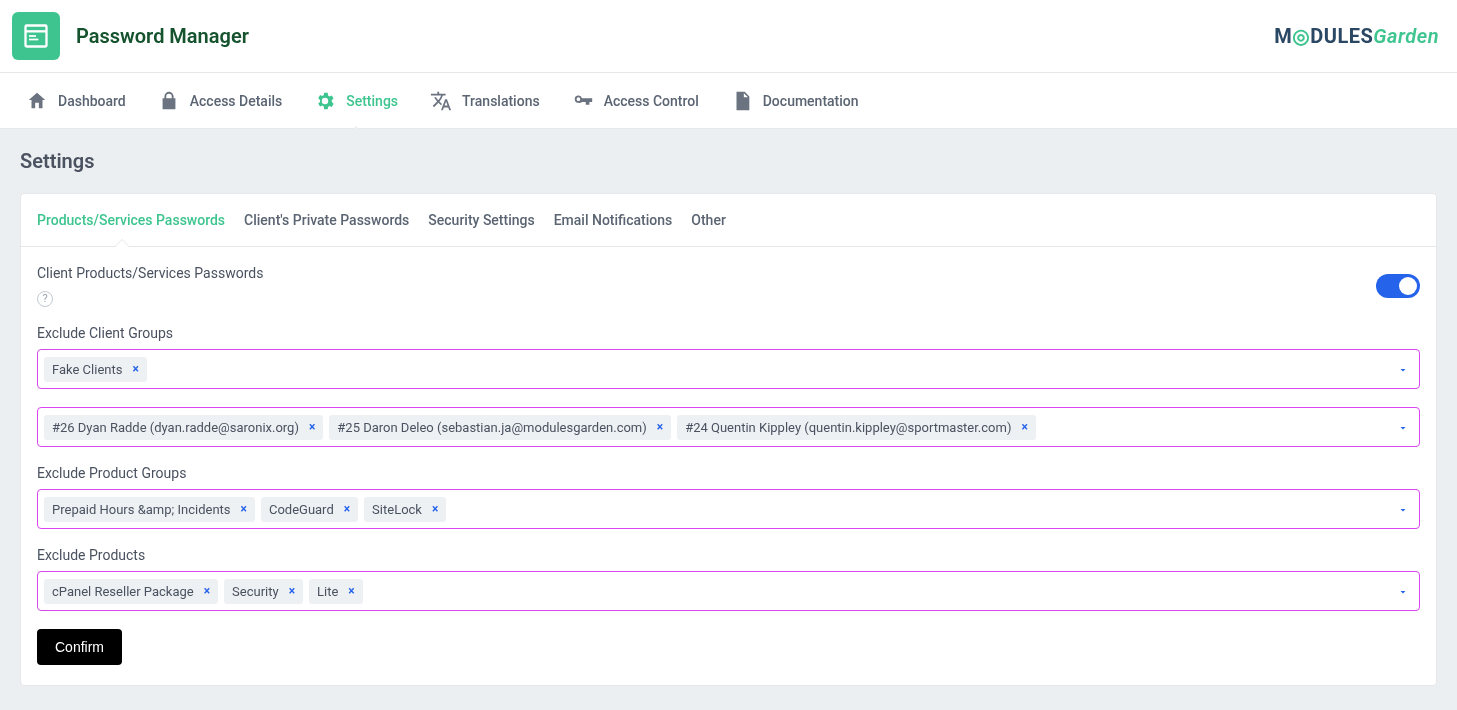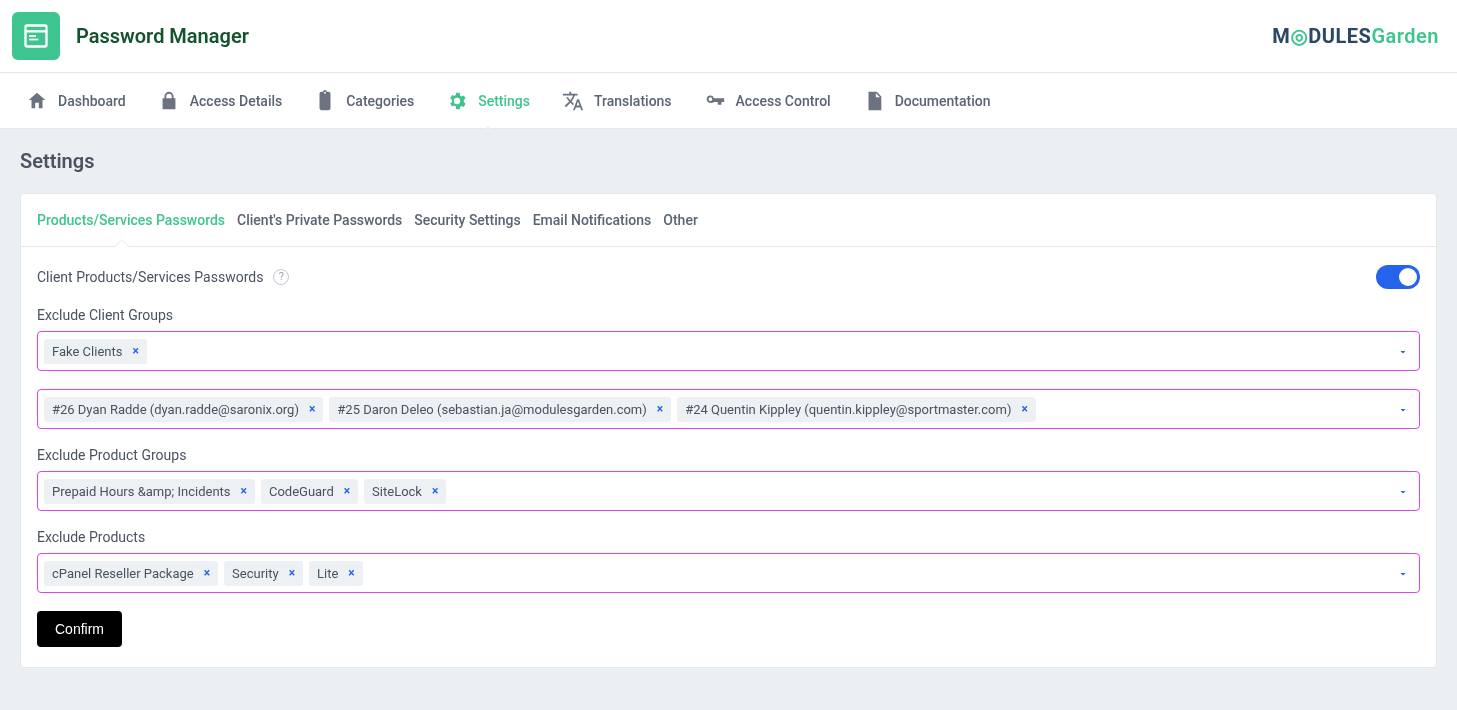--- a/index.html
+++ b/index.html
@@ -22,21 +22,21 @@
   .brand { display:flex; align-items:center; gap:16px; }
   .brand-icon {
     width:48px; height:48px; border-radius:6px;
     background:#3ec58f;
     display:flex; align-items:center; justify-content:center;
     color:#fff;
   }
   .brand-icon svg { width:28px; height:28px; }
   .brand-title { font-size:20px; font-weight:600; color:#14532d; }
   .logo-text { font-size:20px; font-weight:700; letter-spacing:0.5px; color:#2a4763; white-space:nowrap; }
-  .logo-text .accent { color:#3ec58f; font-weight:600; }
+  .logo-text .accent { color:#3ec58f; font-style:italic; font-weight:600; }
   .logo-text .globe { color:#3ec58f; }
   
   .navbar {
     background:#fff;
     display:flex;
     align-items:center;
     padding:0 10px;
     border-bottom:1px solid #e5e7eb;
     height:56px;
   }
@@ -68,21 +68,21 @@
   .panel {
     background:#fff;
     border:1px solid #e5e7eb;
     border-radius:4px;
   }
   
   .tabs {
     display:flex;
     border-bottom:1px solid #e5e7eb;
     padding:0 16px;
-    gap:12px;
+    gap:19px;
   }
   .tab {
     padding:18px 0;
     cursor:pointer;
     color:#5a6472;
     font-weight:500;
     position:relative;
   }
   .tab.active { color:#3ec58f; }
   .tab.active::after {
@@ -95,21 +95,21 @@
     border-bottom:7px solid #fff;
     filter: drop-shadow(0 -1px 0 #e5e7eb);
     transform:translateX(-50%);
   }
   .tab-body { padding:18px 16px 20px; }
   
   .row-toggle {
     display:flex; align-items:center; justify-content:space-between;
     margin-bottom:18px;
   }
-  .row-toggle-left { display:flex; align-items:flex-end; gap:10px; color:#4a5260; }
+  .row-toggle-left { display:flex; align-items:flex-start; gap:10px; color:#4a5260;flex-direction:column; }
   .help-icon {
     width:16px; height:16px; border-radius:50%;
     border:1px solid #c3c9d1;
     color:#9aa2ad;
     font-size:11px; line-height:14px; text-align:center;
     display:inline-block;
   }
   
   .switch {
     width:44px; height:24px; border-radius:12px;
@@ -198,28 +198,20 @@
     <span>Dashboard</span>
   </div>
   <div class="nav-item">
     <span class="nav-icon">
         <svg viewBox="0 0 24 24">
           <path d="M17 9V7a5 5 0 0 0-10 0v2H5v12h14V9h-2zm-8 0V7a3 3 0 0 1 6 0v2H9z"></path>
         </svg>
       </span>
     <span>Access Details</span>
   </div>
-  <div class="nav-item">
-    <span class="nav-icon">
-        <svg viewBox="0 0 24 24">
-          <path d="M16 2h-2a2 2 0 0 0-4 0H8a2 2 0 0 0-2 2v16a2 2 0 0 0 2 2h8a2 2 0 0 0 2-2V4a2 2 0 0 0-2-2zm-4 0a1 1 0 1 1-1 1 1 1 0 0 1 1-1z"></path>
-        </svg>
-      </span>
-    <span>Categories</span>
-  </div>
   <div class="nav-item active">
     <span class="nav-icon">
         <svg viewBox="0 0 24 24">
           <path d="M19.4 13a7.5 7.5 0 0 0 0-2l2-1.6-2-3.4-2.4 1a7 7 0 0 0-1.7-1L15 3h-4l-.3 2.5a7 7 0 0 0-1.7 1l-2.4-1-2 3.4L6.6 11a7.5 7.5 0 0 0 0 2l-2 1.6 2 3.4 2.4-1a7 7 0 0 0 1.7 1L11 21h4l.3-2.5a7 7 0 0 0 1.7-1l2.4 1 2-3.4zM12 15.5A3.5 3.5 0 1 1 15.5 12 3.5 3.5 0 0 1 12 15.5z"></path>
         </svg>
       </span>
     <span>Settings</span>
   </div>
   <div class="nav-item">
     <span class="nav-icon">

